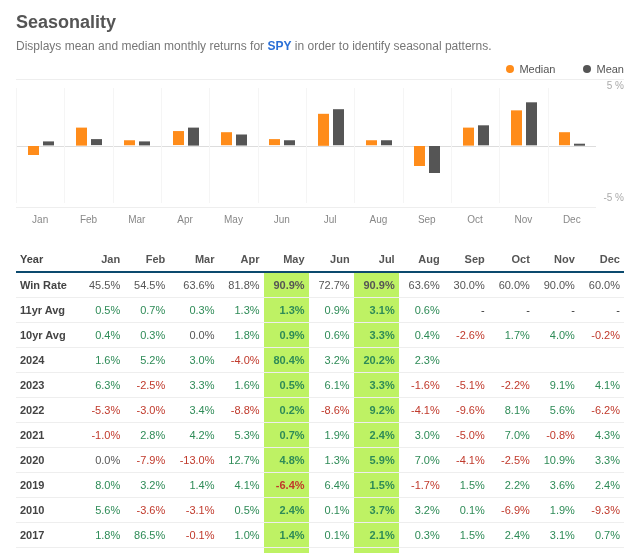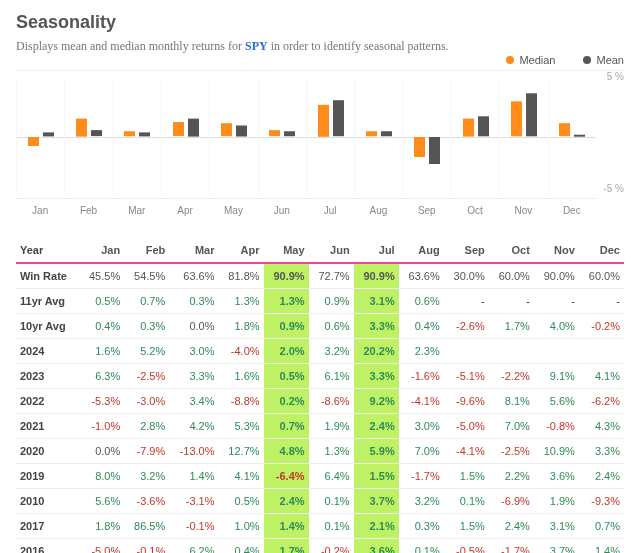--- a/index.html
+++ b/index.html
@@ -13,21 +13,21 @@
   }
   h2 {
     font-size: 18px;
     font-weight: 700;
     color: #555;
     margin: 0 0 6px 0;
   }
   .subtitle {
     font-size: 12px;
     color: #777;
-    font-family: Liberation Serif, serif;
+    margin-bottom: 10px;
   }
   .ticker { color: #2a6fd6; font-weight: 600; }
   .legend {
     display: flex;
     justify-content: flex-end;
     gap: 28px;
     font-size: 11px;
     color: #555;
     margin-bottom: 4px;
   }
@@ -109,21 +109,21 @@
   }
   th, td {
     padding: 6px 4px;
     text-align: right;
     border-bottom: 1px solid #eee;
     white-space: nowrap;
   }
   th {
     color: #555;
     font-weight: 600;
-    border-bottom: 2px solid #ec4899;
+    border-bottom: 2px solid #0c4a6e;
     background: #fff;
   }
   th:first-child, td:first-child {
     text-align: left;
     font-weight: 600;
     color: #444;
   }
   td.hl { background: #bef264; font-weight: bold; }
   .pos-v { color: #2e8b57; }
   .neg-v { color: #c0392b; }
@@ -281,21 +281,21 @@
         <td class="pos-v">1.7%</td>
         <td class="pos-v">4.0%</td>
         <td class="neg-v">-0.2%</td>
       </tr>
       <tr>
         <td>2024</td>
         <td class="pos-v">1.6%</td>
         <td class="pos-v">5.2%</td>
         <td class="pos-v">3.0%</td>
         <td class="neg-v">-4.0%</td>
-        <td class="hl pos-v">2.0%</td>
+        <td class="hl pos-v">80.4%</td>
         <td class="pos-v">3.2%</td>
         <td class="hl pos-v">20.2%</td>
         <td class="pos-v">2.3%</td>
         <td></td>
         <td></td>
         <td></td>
         <td></td>
       </tr>
       <tr>
         <td>2023</td>

